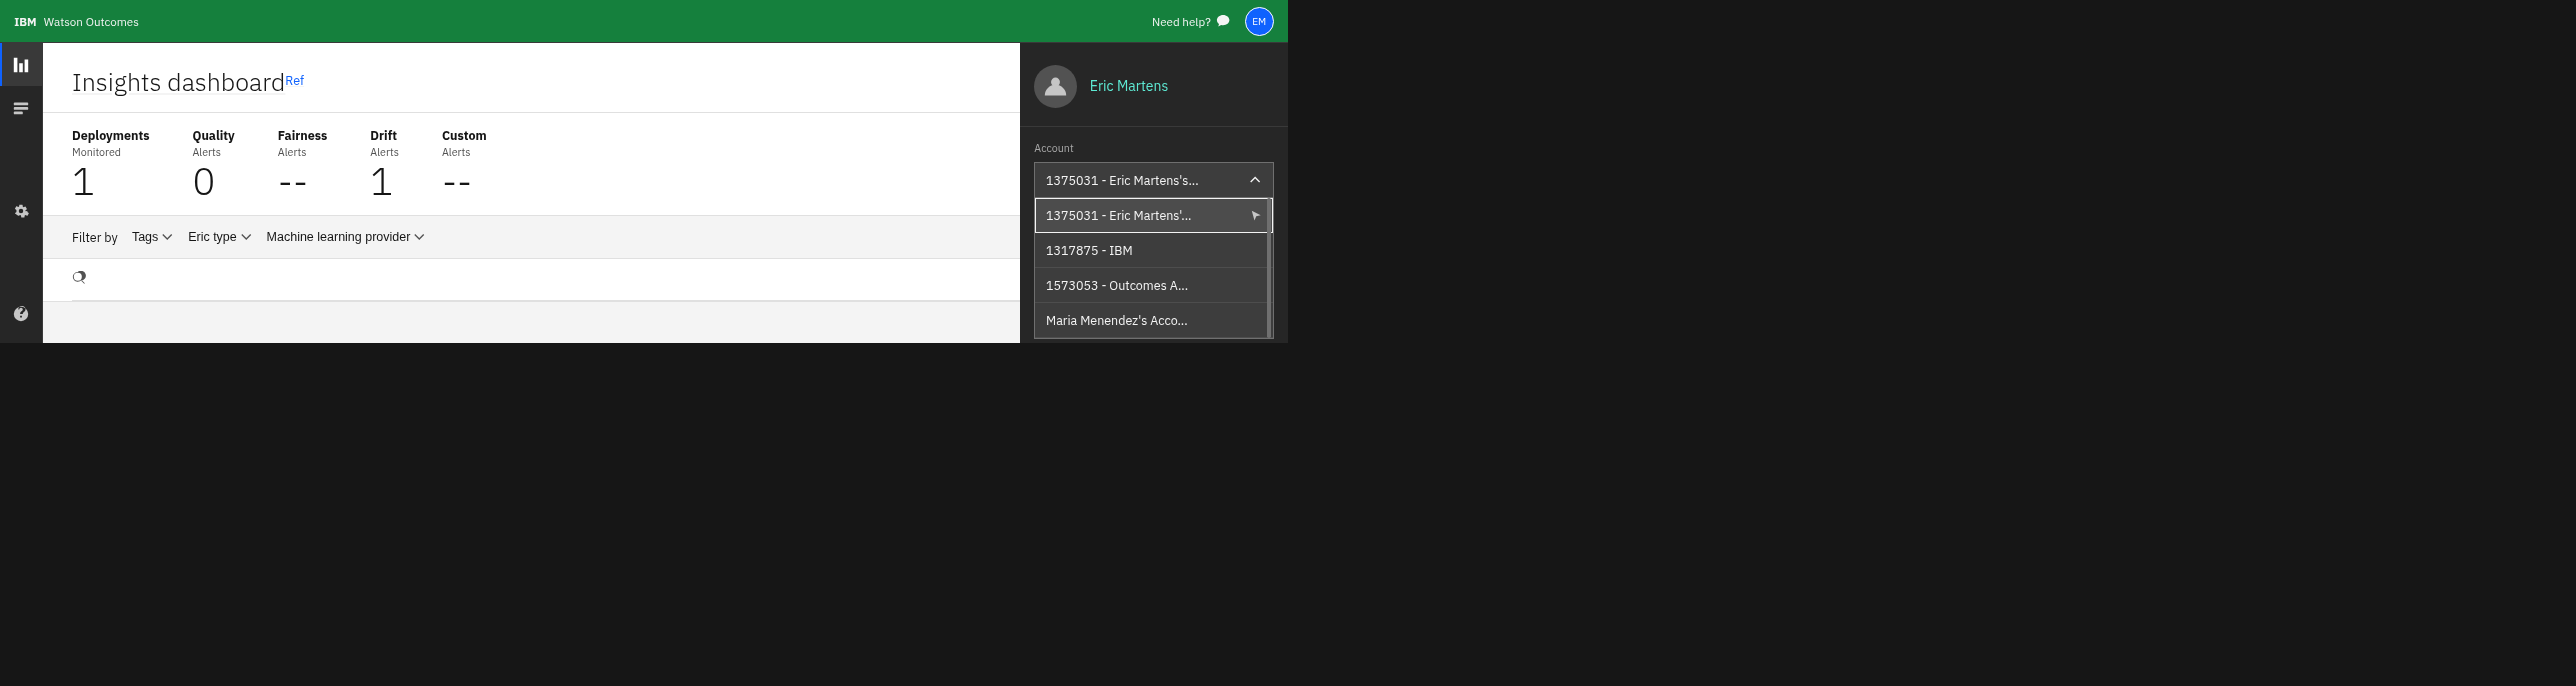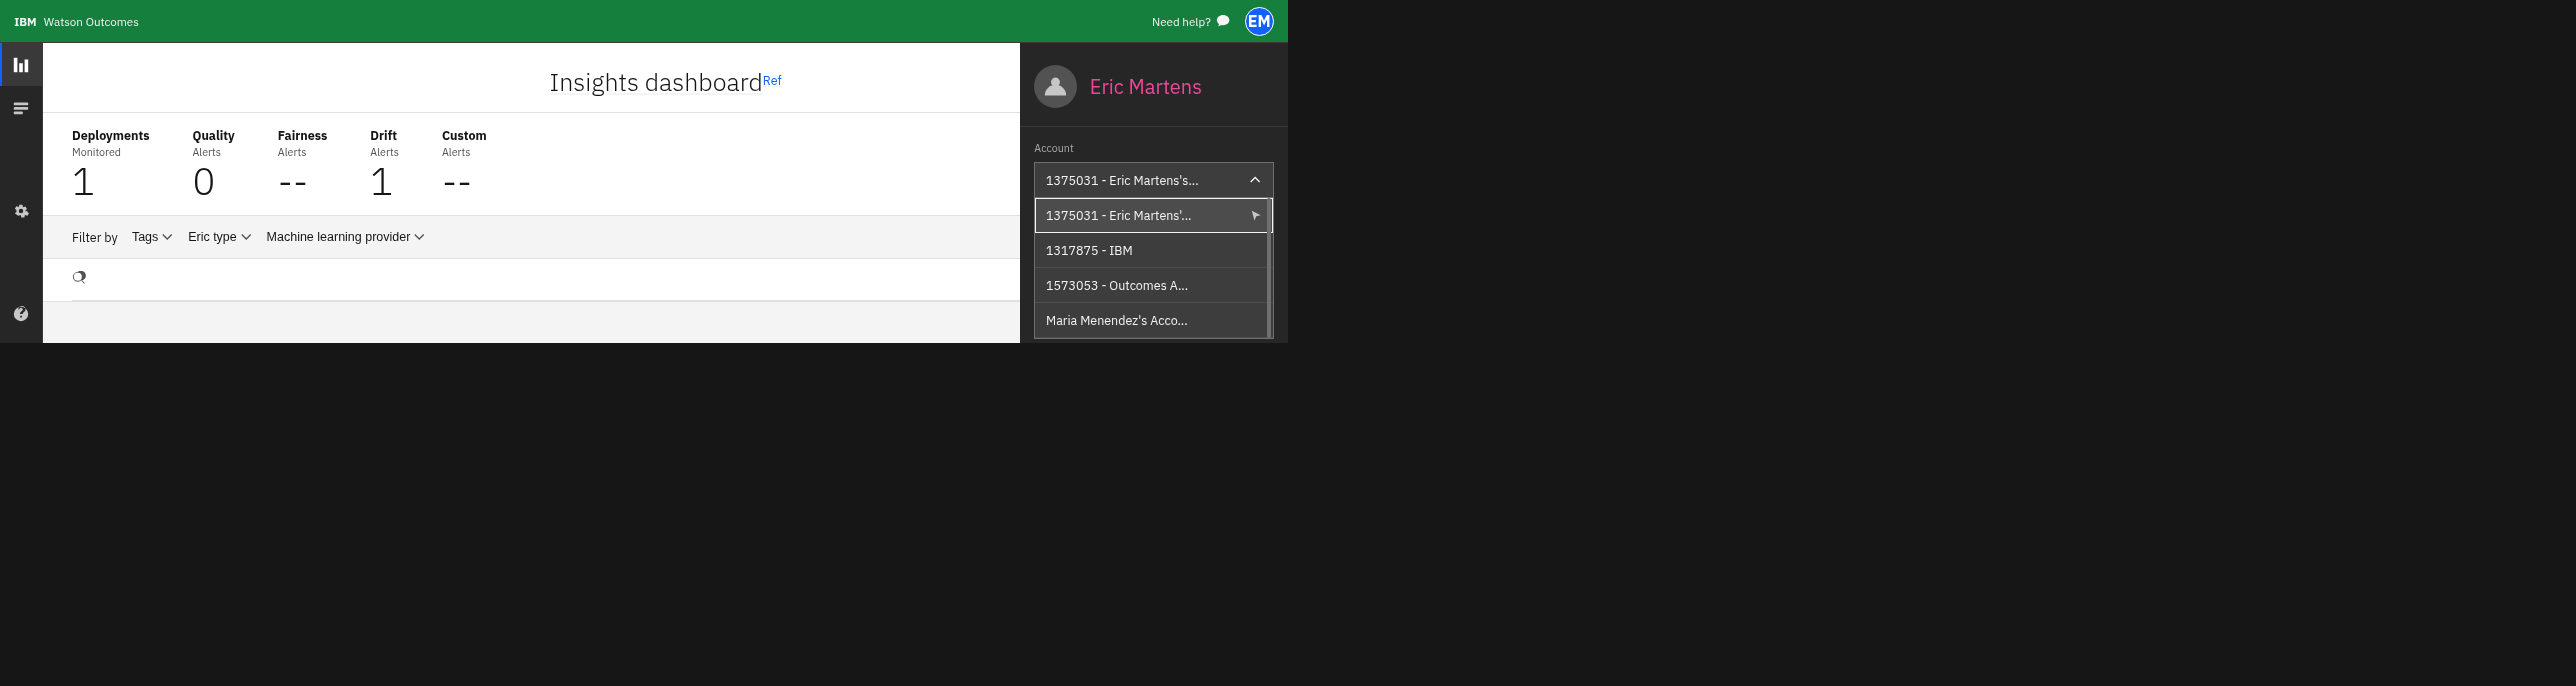--- a/index.html
+++ b/index.html
@@ -63,22 +63,22 @@
       height: 14.3px;
     }
     .user-avatar {
       width: 29px;
       height: 29px;
       border-radius: 50%;
       background: #0f62fe;
       display: flex;
       align-items: center;
       justify-content: center;
-      font-size: 16px;
-      font-weight: 700;
+      font-size: 10px;
+      font-weight: 400;
       color: #fff;
       cursor: pointer;
       border: 1.8px solid #fff;
     }
 
     
     .main-layout {
       display: flex;
       flex: 1;
       overflow: hidden;
@@ -134,21 +134,21 @@
       overflow: hidden;
       position: relative;
     }
 
     
     .page-header {
       background: #fff;
       padding: 21.5px 29px 14.3px;
       display: flex;
       align-items: flex-start;
-      justify-content: center;
+      justify-content: flex-start;
       border-bottom: 0.9px solid #e0e0e0;
       text-decoration: underline;
     }
     .page-title {
       font-size: 25px;
       font-weight: 300;
       color: #161616;
     }
     .refresh-link {
       font-size: 12.5px;
@@ -273,23 +273,23 @@
       display: flex;
       align-items: center;
       justify-content: center;
       color: #f4f4f4;
     }
     .profile-avatar-large svg {
       width: 25px;
       height: 25px;
     }
     .profile-name {
-      font-size: 20px;
+      font-size: 14px;
       font-weight: 400;
-      color: #ec4899;
+      color: #5eead4;
     }
 
     
     .account-section {
       padding: 14.3px 14.3px 7.2px;
     }
     .account-label {
       font-size: 10.7px;
       color: #a8a8a8;
       margin-bottom: 7.2px;

